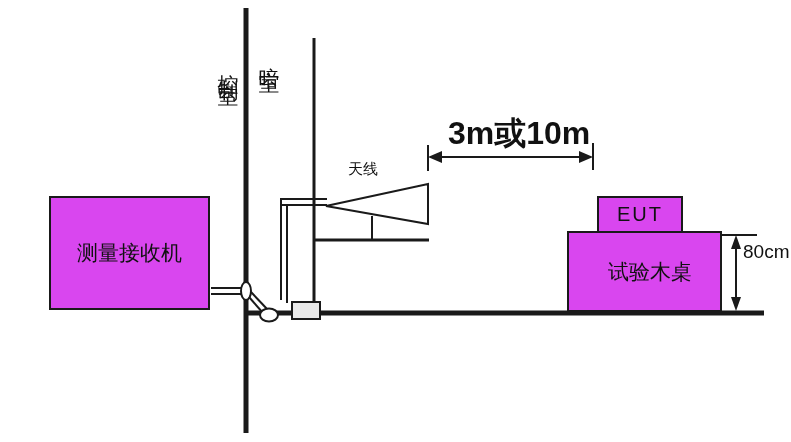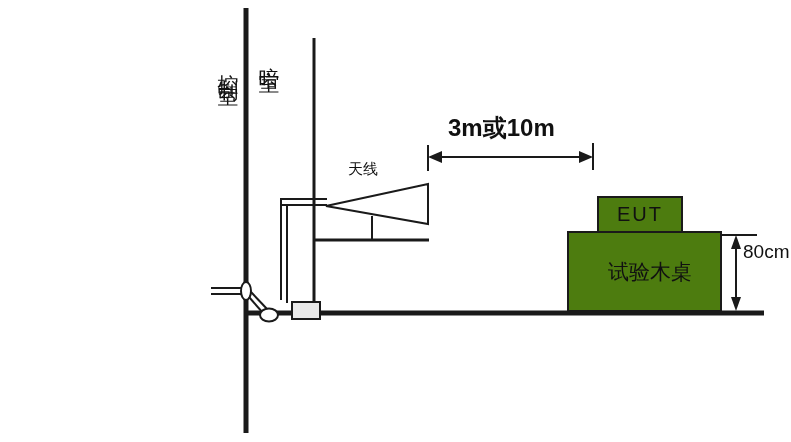--- a/index.html
+++ b/index.html
@@ -17,21 +17,21 @@
     overflow: hidden;
   }
   #stage svg {
     position: absolute;
     left: 0;
     top: 0;
   }
   .box {
     position: absolute;
     border: 2px solid #1a1a1a;
-    background: #4d7c0f;
+    background: #d946ef;
     display: flex;
     align-items: center;
     justify-content: center;
     box-sizing: border-box;
   }
   .label {
     position: absolute;
     color: #111111;
     white-space: nowrap;
   }
@@ -83,32 +83,35 @@
     </g>
 
     <g>
       <line x1="720" y1="235" x2="757" y2="235" stroke="#1a1a1a" stroke-width="2"></line>
       <line x1="736" y1="243" x2="736" y2="303" stroke="#1a1a1a" stroke-width="2"></line>
       <polygon points="736,235 731,249 741,249" fill="#1a1a1a"></polygon>
       <polygon points="736,311 731,297 741,297" fill="#1a1a1a"></polygon>
     </g>
   </svg>
 
+  <div class="box" style="left:49px; top:196px; width:161px; height:114px; font-size:21px; font-weight:500;">
+    <span>测量接收机</span>
+  </div>
 
   <div class="box" style="left:597px; top:196px; width:86px; height:37px; font-size:20px; font-weight:500; letter-spacing:2px;">
     <span>EUT</span>
   </div>
 
   <div class="box" style="left:567px; top:231px; width:155px; height:81px; font-size:21px; font-weight:500;padding-left:11px;">
     <span>试验木桌</span>
   </div>
 
   <div class="label vtext" style="left:214px; top:58px; font-size:21px; font-weight:500;">控制室</div>
   <div class="label vtext" style="left:255px; top:50px; font-size:21px; font-weight:500;">暗室</div>
 
   <div class="label" style="left:348px; top:160px; font-size:15px; font-weight:500;">天线</div>
 
-  <div class="label" style="left:448px; top:112px; width:126px; text-align:left; font-size:24px; font-weight:600;">3m或10m</div>
+  <div class="label" style="left:448px; top:112px; width:126px; text-align:right; font-size:32px; font-weight:600;">3m或10m</div>
 
   <div class="label" style="left:743px; top:241px; font-size:19px; font-weight:500;">80cm</div>
 
 
 </div>
 
 </body></html>

